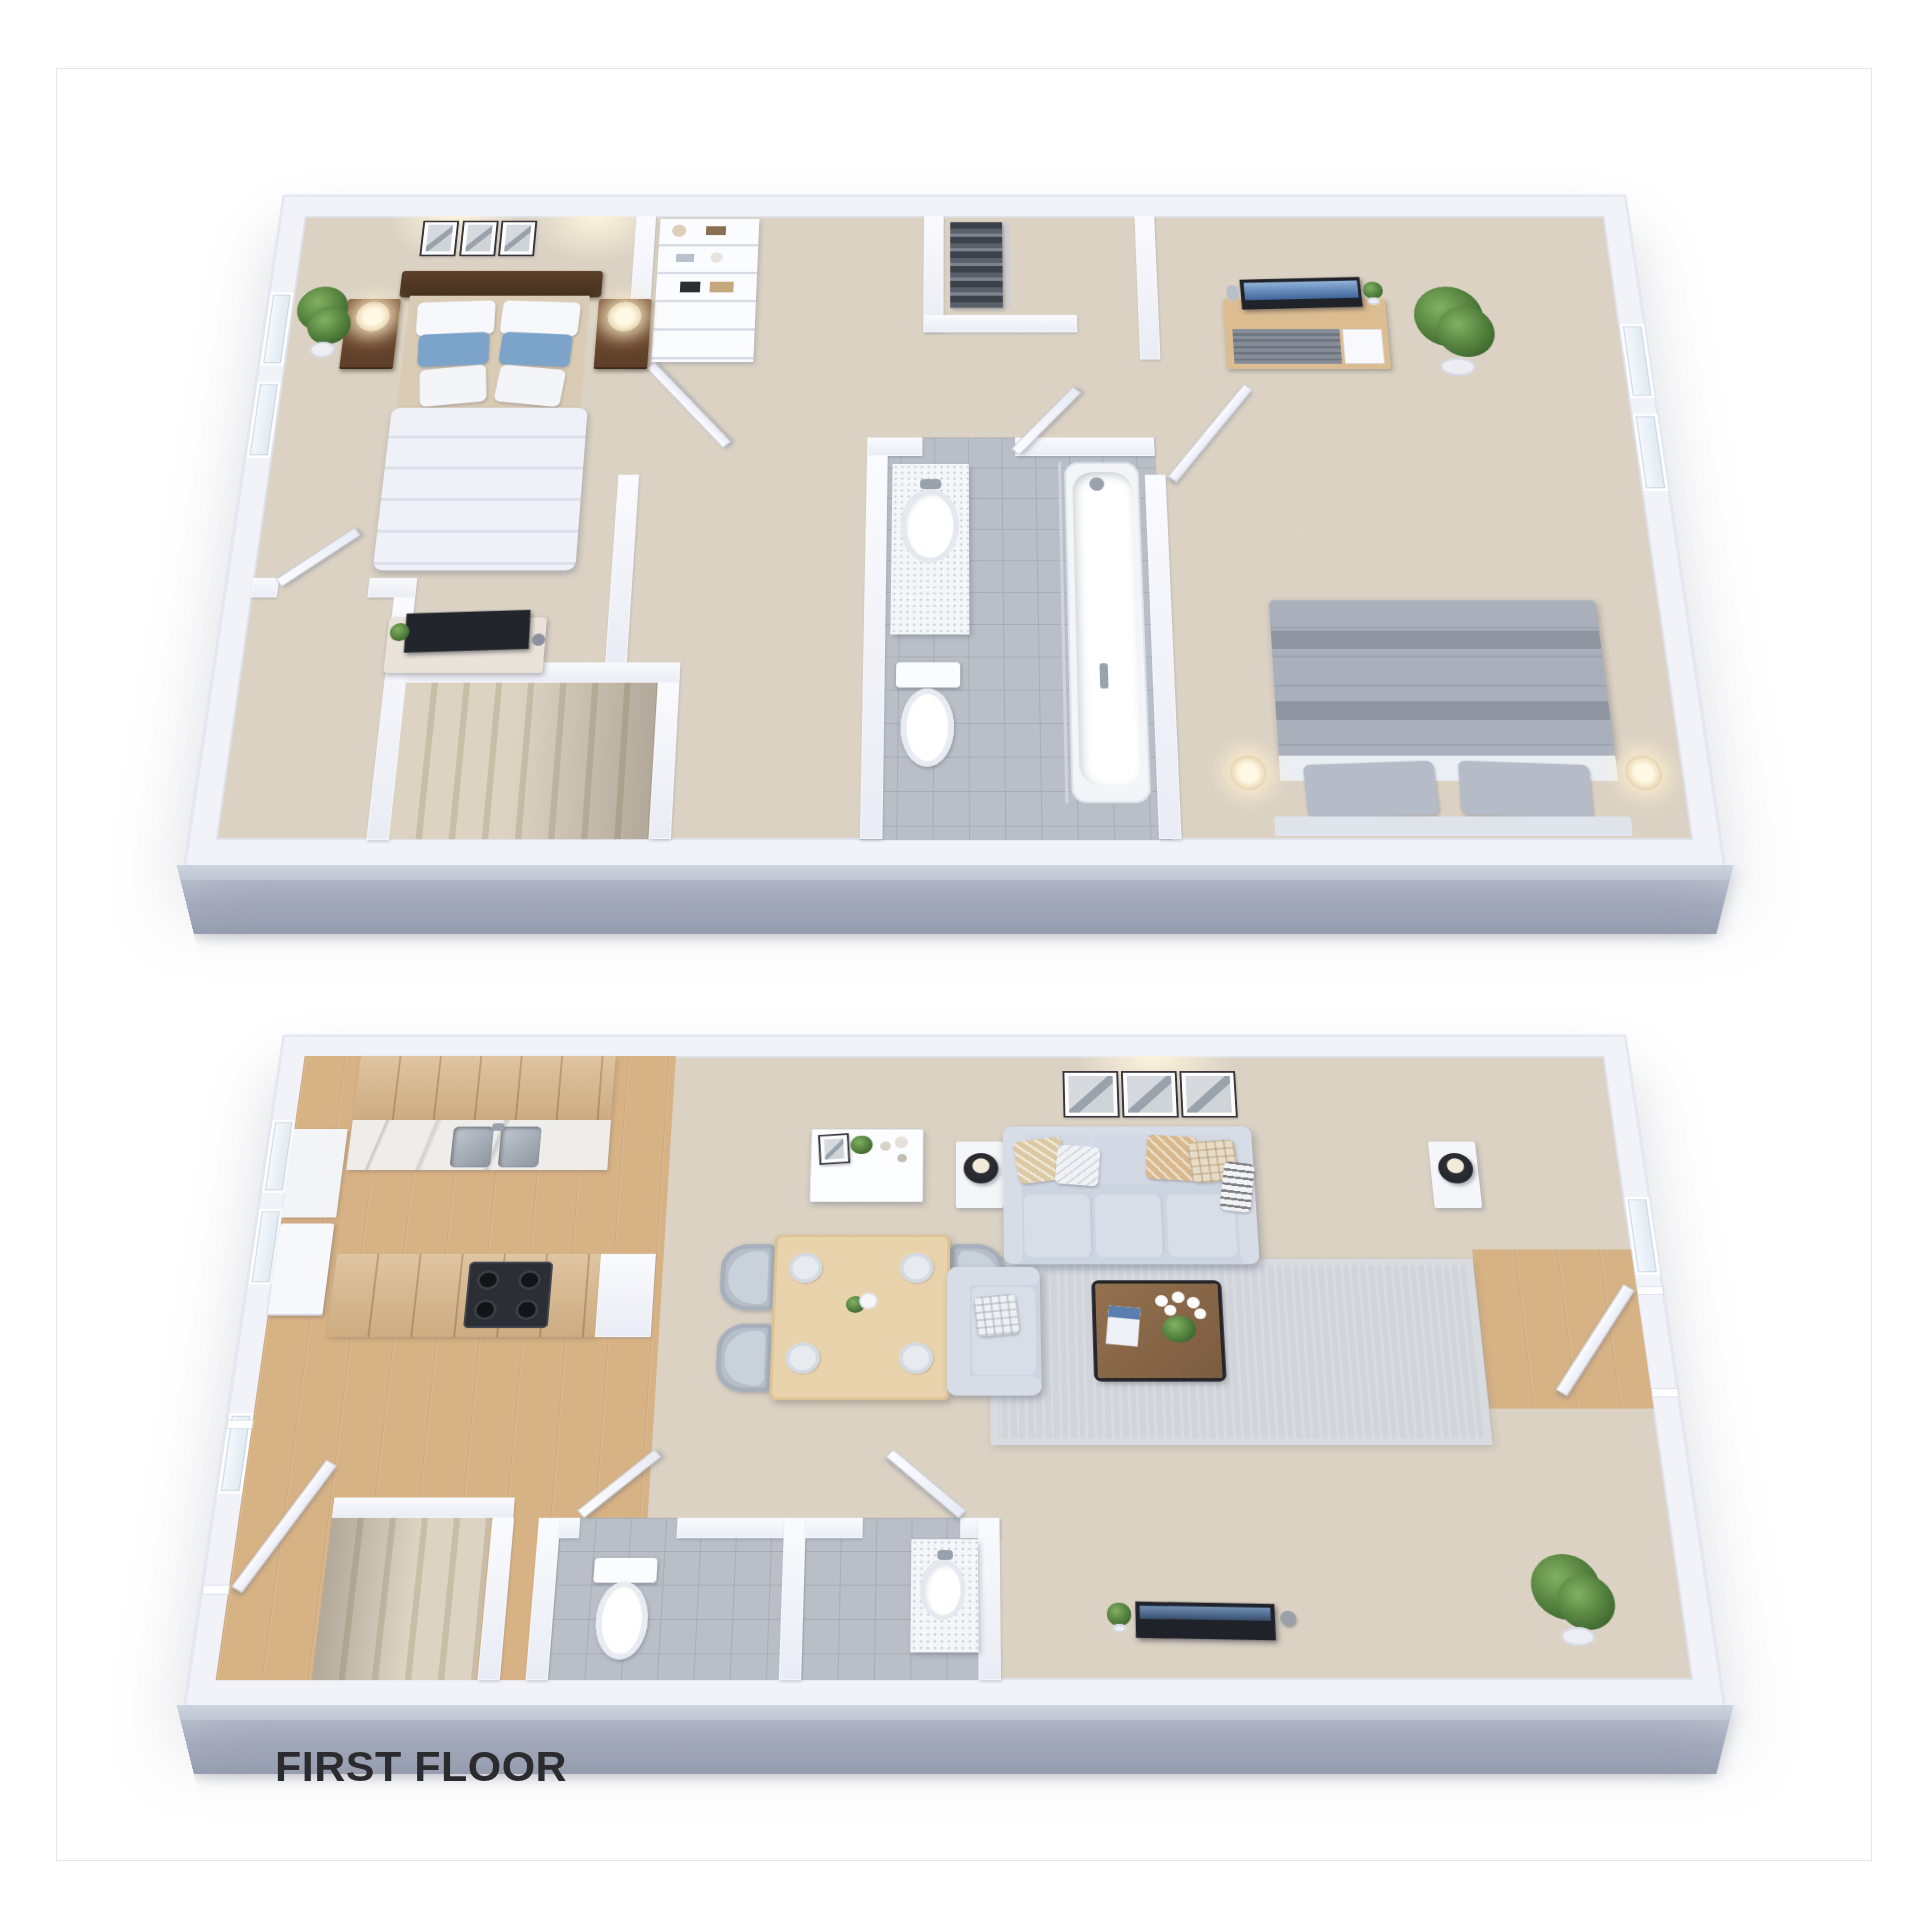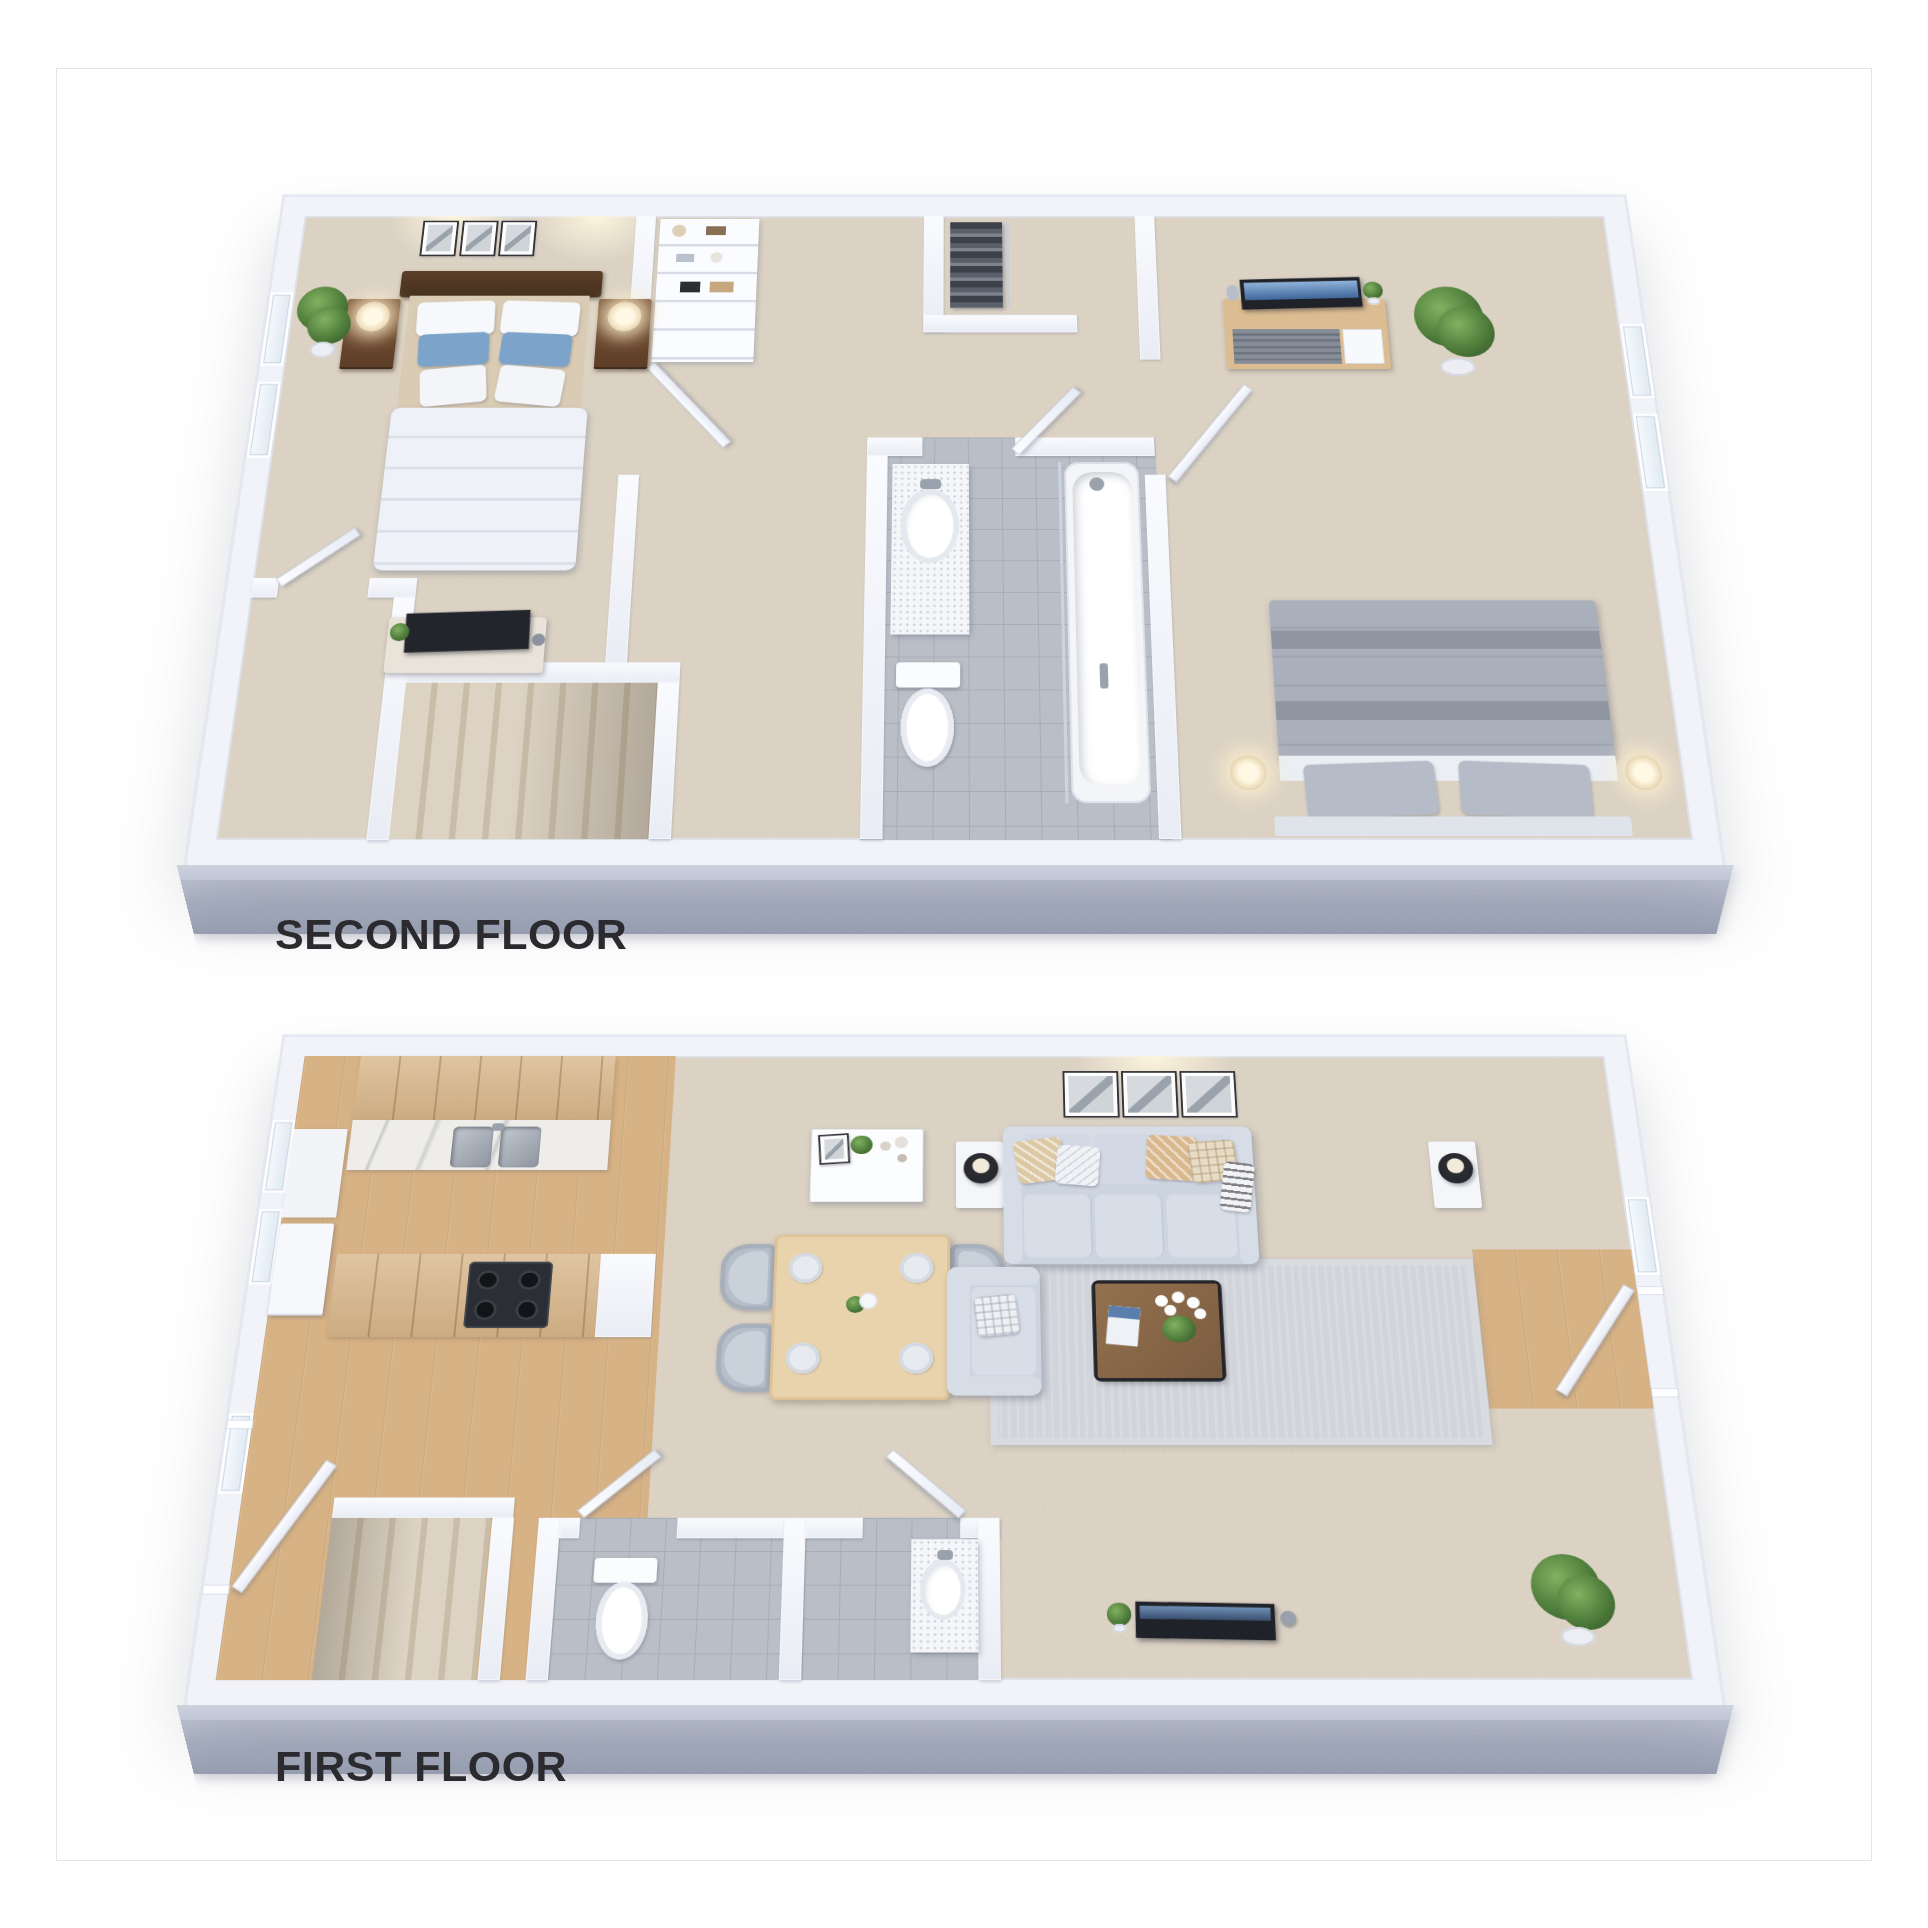--- a/index.html
+++ b/index.html
@@ -200,21 +200,20 @@
         <div class="abs" style="left:1000px;top:603px;width:320px;height:24.5px;background:#ebeef3;"></div>
         <div class="pillow" style="left:1023px;top:610px;width:124px;height:53px;background:#b6bcc7;transform:rotate(-2deg);"></div>
         <div class="pillow" style="left:1169px;top:610px;width:124px;height:53px;background:#b6bcc7;transform:rotate(2deg);"></div>
         <div class="abs" style="left:992px;top:663px;width:335px;height:19px;border-radius:2.8px;background:#dfe3ea;"></div>
         <div class="lampwarm" style="left:953px;top:603px;width:34px;height:34px;"></div>
         <div class="lampwarm" style="left:1328px;top:603px;width:34px;height:34px;"></div>
       </div>
       <div class="face"></div>
     </div>
   </div>
-  <div class="floor-label" style="left:275px;top:910px;">SECOND FLOOR</div>
 
   <div class="scene" style="left:239px;top:981px;">
     <div class="tilt">
       <div class="plan plan-carpet">
 
         <div class="woodfloor" style="left:0;top:0;width:395px;height:686px;"></div>
         <div class="woodfloor" style="left:1220px;top:232px;width:162px;height:177px;"></div>
         <div class="abs" style="left:727px;top:243px;width:492px;height:205px;background:#d1d4da;box-shadow:inset 0 0 0 7.5px #d8dbe0, 1.9px 2.8px 7.5px rgba(95,100,115,.25);background-image:repeating-linear-gradient(90deg, rgba(255,255,255,.16) 0 2.8px, transparent 2.8px 8.5px);"></div>
         <div class="tile" style="left:311px;top:524px;width:217px;height:162px;"></div>
         <div class="tile" style="left:548px;top:524px;width:186px;height:162px;"></div>

